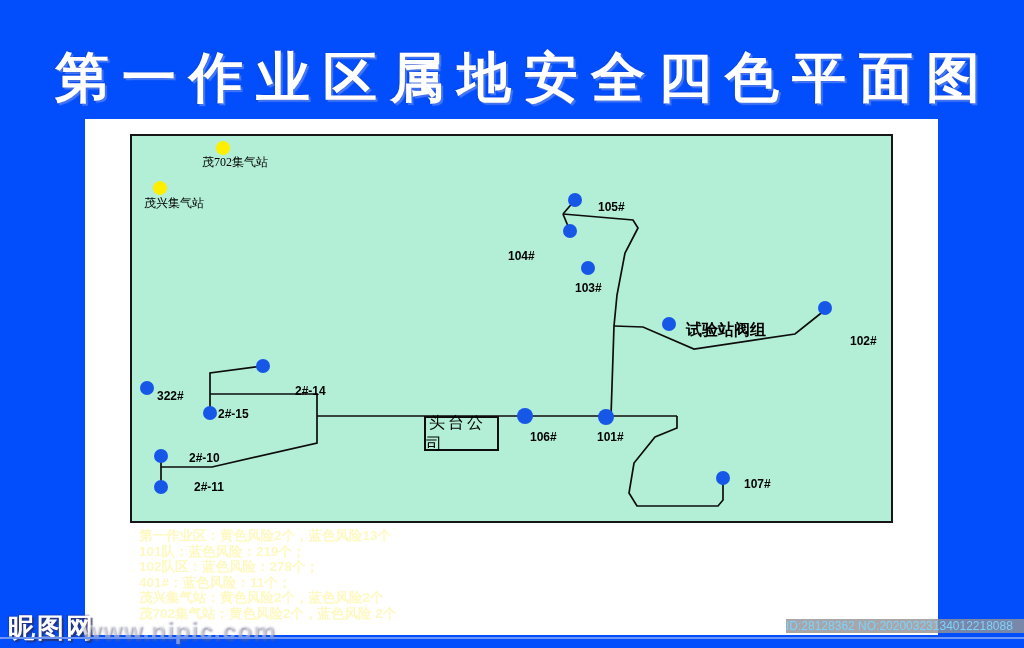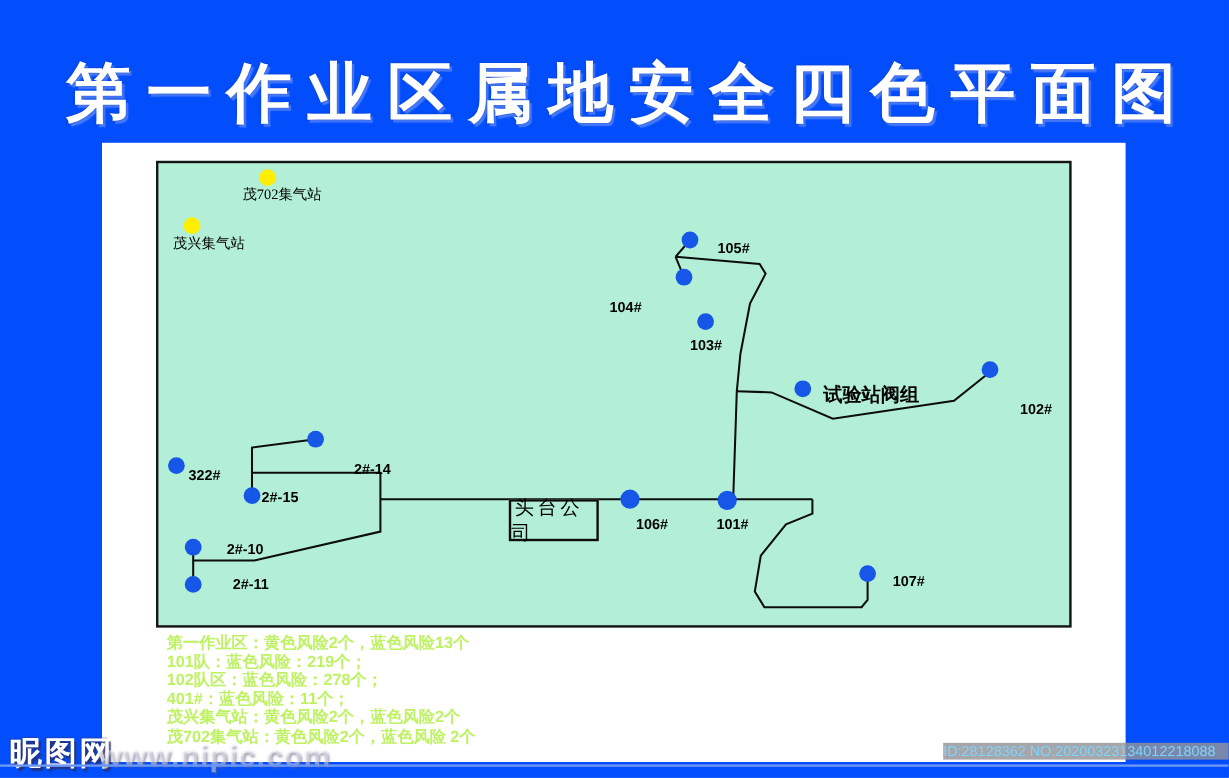--- a/index.html
+++ b/index.html
@@ -35,21 +35,21 @@
   .st-label.serif{font-family:"Liberation Serif",serif; font-size:12px;}
   .st-label.serif-bold{font-family:"Liberation Serif",serif; font-weight:bold; font-size:16px;}
   .company-box{
     position:absolute; left:424px; top:416px; width:75px; height:35px;
     background:#b3efd7; border:2px solid #0d0d0d; box-sizing:border-box;
     display:flex; align-items:center; justify-content:center;
     font-family:"Liberation Serif",serif; font-size:16px; letter-spacing:3px;
     text-indent:3px; color:#000;
   }
   .summary{
-    position:absolute; left:139px; top:528px; color:#bef264;
+    position:absolute; left:139px; top:528px; color:#fef9c3;
     font-weight:bold; font-size:13.5px; line-height:15.6px; white-space:nowrap;
   }
   .wm-site{
     position:absolute; left:8px; top:610px; color:#fff; font-weight:bold;
     font-size:27px; letter-spacing:2px;
     text-shadow:2px 2px 1px rgba(45,45,95,.75), -1px -1px 1px rgba(45,45,95,.4);
     white-space:nowrap;
   }
   .wm-url{
     position:absolute; left:82px; top:616px; color:rgba(255,255,255,.40);

